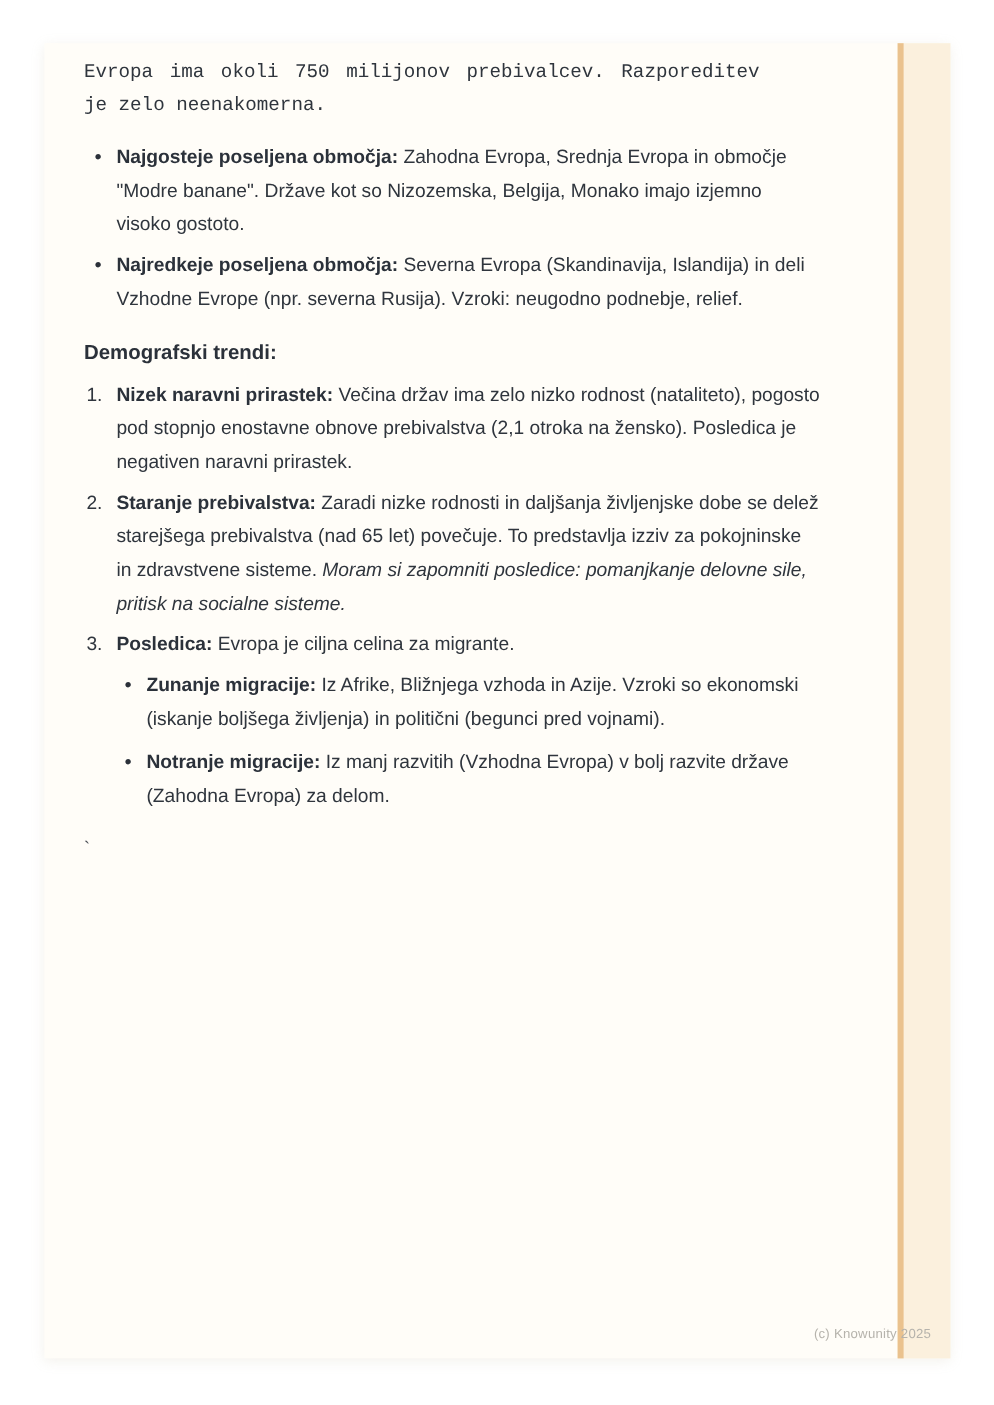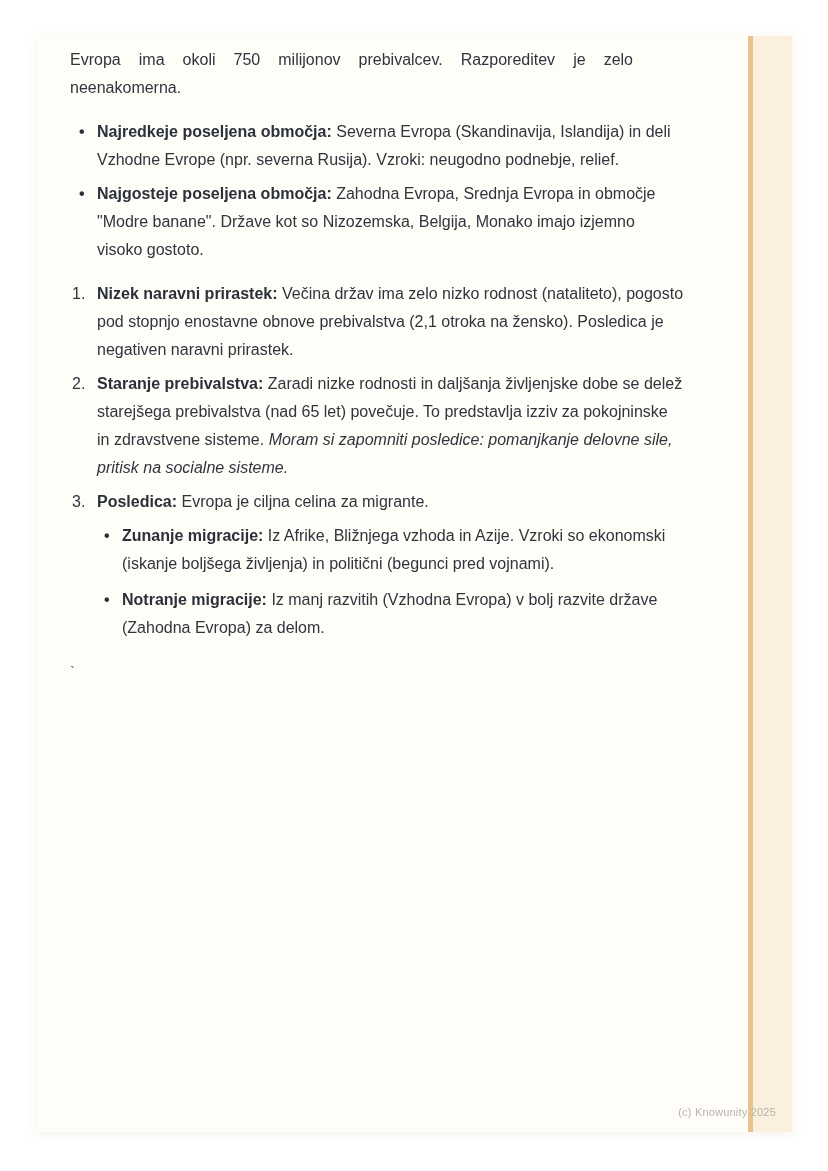--- a/index.html
+++ b/index.html
@@ -37,20 +37,21 @@
     width: 614px;
     color: #2F353D;
     font-size: 16px;
     line-height: 28px;
     z-index: 2;
   }
   .lead {
     width: 563px;
     text-align: justify;
     margin: 0 0 16px 0;
+    font-family: Liberation Mono, monospace;
   }
   .h {
     font-weight: 700;
     font-size: 17px;
     color: #2B313A;
     margin: 0 0 8px 0;
   }
   ul.blist, ol.nlist {
     list-style: none;
     margin: 0 0 16px 0;
@@ -119,29 +120,30 @@
 
   <div class="stripe"></div>
 
   <div class="content">
 
     <p class="lead">Evropa ima okoli 750 milijonov prebivalcev. Razporeditev je zelo neenakomerna.</p>
 
 
     <ul class="blist">
       <li>
+        <strong>Najgosteje poseljena območja:</strong>
+        <span>Zahodna Evropa, Srednja Evropa in območje "Modre banane". Države kot so Nizozemska, Belgija, Monako imajo izjemno visoko gostoto.</span>
+      </li>
+      <li>
         <strong>Najredkeje poseljena območja:</strong>
         <span>Severna Evropa (Skandinavija, Islandija) in deli Vzhodne Evrope (npr. severna Rusija). Vzroki: neugodno podnebje, relief.</span>
       </li>
-      <li>
-        <strong>Najgosteje poseljena območja:</strong>
-        <span>Zahodna Evropa, Srednja Evropa in območje "Modre banane". Države kot so Nizozemska, Belgija, Monako imajo izjemno visoko gostoto.</span>
-      </li>
     </ul>
 
+    <p class="h">Demografski trendi:</p>
 
     <ol class="nlist">
       <li>
         <strong>Nizek naravni prirastek:</strong>
         <span>Večina držav ima zelo nizko rodnost (nataliteto), pogosto pod stopnjo enostavne obnove prebivalstva (2,1 otroka na žensko). Posledica je negativen naravni prirastek.</span>
       </li>
       <li>
         <strong>Staranje prebivalstva:</strong>
         <span>Zaradi nizke rodnosti in daljšanja življenjske dobe se delež starejšega prebivalstva (nad 65 let) povečuje. To predstavlja izziv za pokojninske in zdravstvene sisteme.</span>
         <em>Moram si zapomniti posledice: pomanjkanje delovne sile, pritisk na socialne sisteme.</em>

